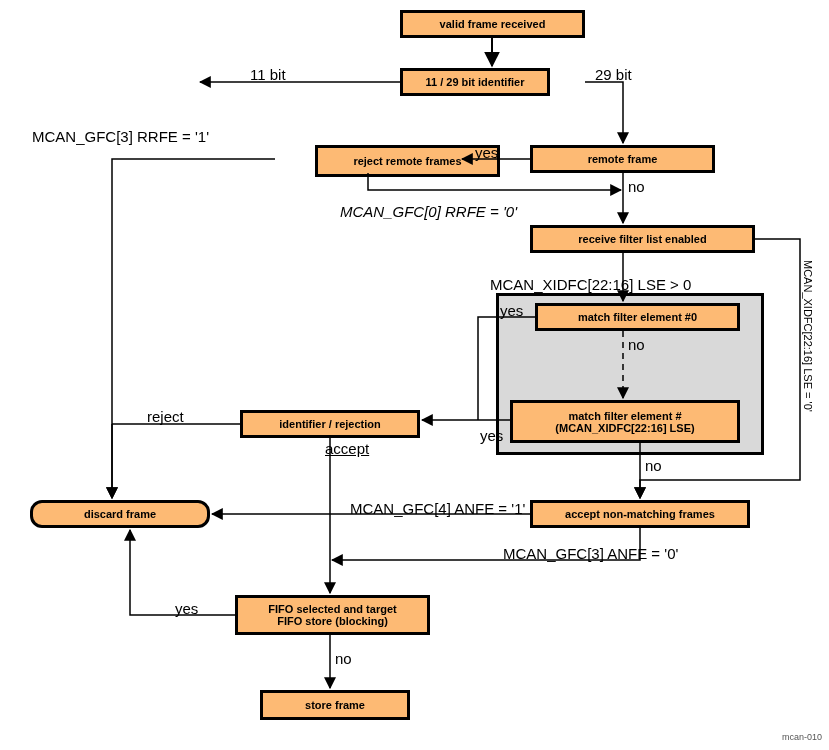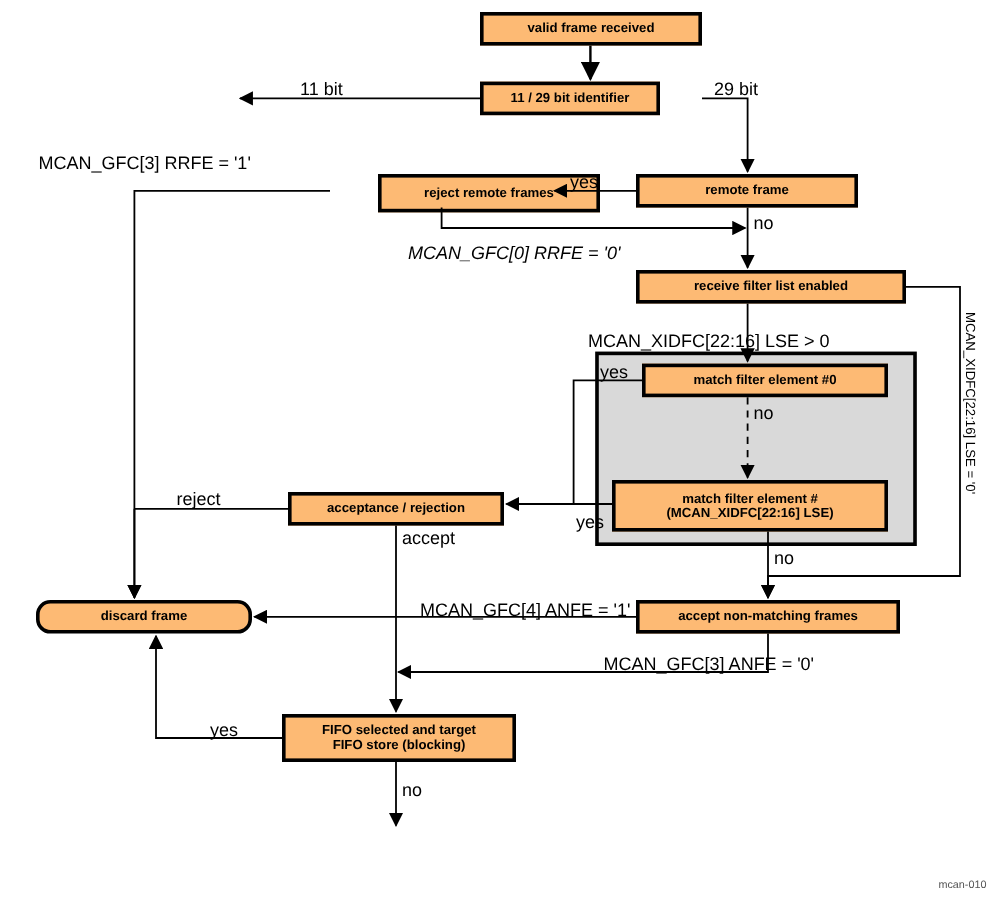--- a/index.html
+++ b/index.html
@@ -69,28 +69,29 @@
   <div class="box thick" style="left:530px; top:145px; width:185px; height:28px;">remote frame</div>
 
   <div class="box thick" style="left:530px; top:225px; width:225px; height:28px;">receive filter list enabled</div>
 
   <div class="shade" style="left:496px; top:293px; width:268px; height:162px;"></div>
 
   <div class="box thick" style="left:535px; top:303px; width:205px; height:28px;">match filter element #0</div>
 
   <div class="box thick" style="left:510px; top:400px; width:230px; height:43px;">match filter element #(MCAN_XIDFC[22:16] LSE)</div>
 
-  <div class="box thick" style="left:240px; top:410px; width:180px; height:28px;">acceptance / rejection</div>
+  <div class="box thick" style="left:240px; top:410px; width:180px; height:28px;">identifier / rejection</div>
 
   <div class="box thick" style="left:530px; top:500px; width:220px; height:28px;">accept non-matching frames</div>
 
   <div class="box thick" style="left:30px; top:500px; width:180px; height:28px;border-radius:12px;">discard frame</div>
 
   <div class="box thick" style="left:235px; top:595px; width:195px; height:40px;">FIFO selected and target FIFO store (blocking)</div>
 
+  <div class="box thick" style="left:260px; top:690px; width:150px; height:30px;">store frame</div>
 
   <svg class="wires">
     <defs>
       <marker id="ah" viewBox="0 0 10 10" refX="9" refY="5" markerWidth="8" markerHeight="8" orient="auto">
         <path d="M 0 0 L 10 5 L 0 10 z" fill="#000"></path>
       </marker>
     </defs>
 
     <line x1="492" y1="38" x2="492" y2="66" stroke="#000" stroke-width="2" marker-end="url(#ah)"></line>
 
@@ -144,21 +145,21 @@
   <span class="lbl" style="left:490px; top:260px;margin-top:16px;">MCAN_XIDFC[22:16] LSE &gt; 0</span>
   <span class="vlbl" style="left:802px; top:260px;">MCAN_XIDFC[22:16] LSE = '0'</span>
 
   <span class="lbl" style="left:500px; top:302px;">yes</span>
   <span class="lbl" style="left:628px; top:336px;">no</span>
 
   <span class="lbl" style="left:480px; top:427px;">yes</span>
   <span class="lbl" style="left:645px; top:457px;">no</span>
 
   <span class="lbl" style="left:135px; top:408px;margin-left:12px;">reject</span>
-  <span class="lbl" style="left:335px; top:440px;">accept</span>
+  <span class="lbl" style="left:325px; top:440px;text-decoration:underline;">accept</span>
 
   <span class="lbl" style="left:350px; top:500px;">MCAN_GFC[4] ANFE = '1'</span>
   <span class="lbl" style="left:480px; top:545px;padding-left:23px;">MCAN_GFC[3] ANFE = '0'</span>
 
   <span class="lbl" style="left:175px; top:600px;">yes</span>
   <span class="lbl" style="left:335px; top:650px;">no</span>
 
   <span class="lbl" style="left:782px; top:732px; font-size:9px; color:#555;">mcan-010</span>
 </div>
 

